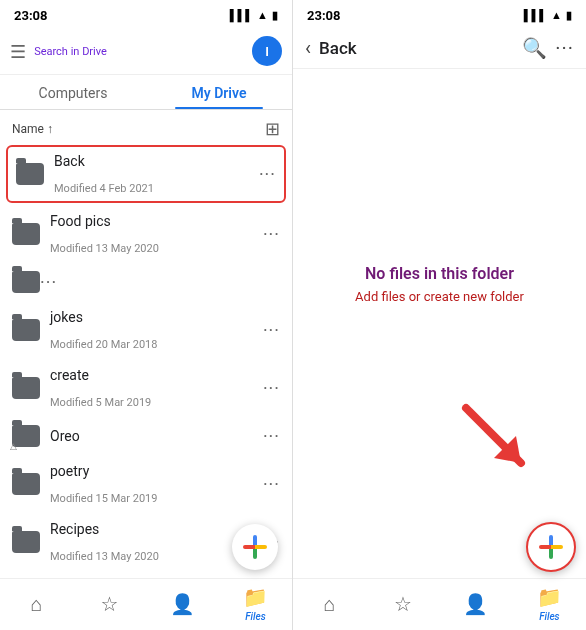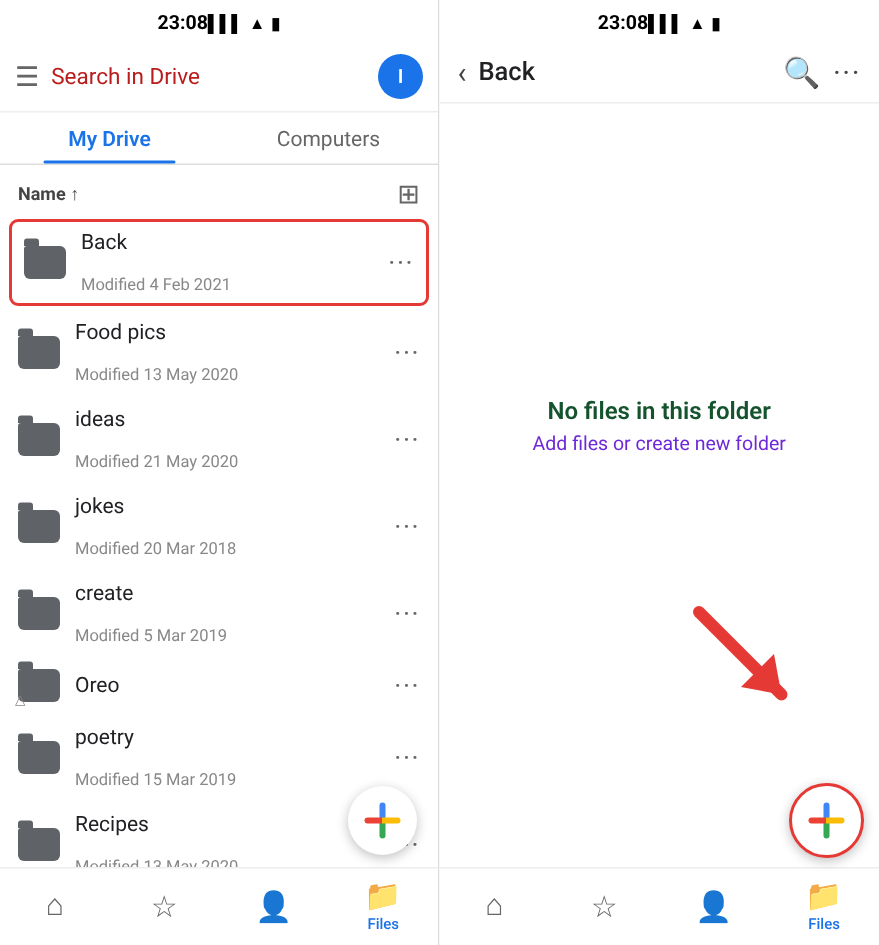--- a/index.html
+++ b/index.html
@@ -19,40 +19,40 @@
       background: #fff;
       display: flex;
       flex-direction: column;
       position: relative;
     }
     .panel-left { border-right: 1px solid #ddd; }
 
     
     .status-bar {
       display: flex;
-      justify-content: center;
+      justify-content: space-between;
       align-items: center;
       padding: 6px 14px 4px;
       font-size: 13px;
       font-weight: 600;
       height: 28px;
     }
     .status-time { font-size: 13px; font-weight: 700; }
     .status-icons { display: flex; gap: 4px; align-items: center; font-size: 11px; }
 
     
     .search-bar {
       display: flex;
       align-items: center;
       padding: 8px 10px;
       gap: 8px;
       border-bottom: 1px solid #eee;
     }
     .hamburger-icon { font-size: 18px; color: #666; }
-    .search-text { flex: 1; font-size: 15px; color: #b91c1c; }
+    .search-text { flex: 1; font-size: 11px; color: #6d28d9; }
     .avatar {
       width: 30px; height: 30px;
       border-radius: 50%;
       background: #1a73e8;
       color: white;
       display: flex; align-items: center; justify-content: center;
       font-size: 13px; font-weight: 600;
     }
 
     
@@ -85,21 +85,21 @@
     
     .list-header {
       display: flex;
       justify-content: space-between;
       align-items: center;
       padding: 8px 12px 4px;
     }
     .list-header-name {
       font-size: 12px;
       color: #444;
-      display: flex; align-items: center; gap: 3px; font-weight: bold;
+      display: flex; align-items: center; gap: 3px;
     }
     .grid-icon { font-size: 18px; color: #666; }
 
     
     .file-list { flex: 1; overflow-y: auto; }
     .file-item {
       display: flex;
       align-items: center;
       padding: 8px 12px;
       border-radius: 4px;
@@ -151,21 +151,21 @@
       height: 52px;
     }
     .nav-item {
       flex: 1;
       display: flex; flex-direction: column;
       align-items: center; justify-content: center;
       gap: 2px;
       cursor: pointer;
     }
     .nav-icon { font-size: 20px; color: #666; }
-    .nav-label { font-size: 10px; color: #1a73e8; font-weight: 500; }
+    .nav-label { font-size: 10px; color: #1a73e8; font-weight: 500; font-style: italic; }
     .nav-item.active .nav-icon { color: #1a73e8; }
 
     
     .right-header {
       display: flex;
       align-items: center;
       padding: 8px 12px;
       border-bottom: 1px solid #eee;
       gap: 8px;
     }
@@ -180,26 +180,26 @@
       display: flex;
       flex-direction: column;
       align-items: center;
       justify-content: center;
       position: relative;
       padding-bottom: 80px;
     }
     .empty-title {
       font-size: 16px;
       font-weight: 600;
-      color: #14532d;
+      color: #701a75;
       margin-bottom: 6px;
     }
     .empty-subtitle {
       font-size: 13px;
-      color: #6d28d9;
+      color: #b91c1c;
     }
 
     
     .arrow-container {
       position: absolute;
       bottom: 80px; right: 30px;
       width: 100px; height: 100px;
     }
     .red-arrow {
       width: 80px;
@@ -265,22 +265,22 @@
     </div>
   </div>
 
   <div class="search-bar">
     <span class="hamburger-icon">☰</span>
     <span class="search-text">Search in Drive</span>
     <div class="avatar">I</div>
   </div>
 
   <div class="tabs">
+    <div class="tab">Computers</div>
     <div class="tab active">My Drive</div>
-    <div class="tab">Computers</div>
   </div>
 
   <div class="list-header">
     <div class="list-header-name">
       <span>Name</span>
       <span>↑</span>
     </div>
     <span class="grid-icon">⊞</span>
   </div>
 
@@ -299,24 +299,20 @@
       <div class="folder-icon"></div>
       <div class="file-info">
         <div class="file-name">Food pics</div>
         <div class="file-meta">Modified 13 May 2020</div>
       </div>
       <span class="more-icon">···</span>
     </div>
 
     <div class="file-item">
       <div class="folder-icon"></div>
-      <div class="file-info">
-        <div class="file-name">ideas</div>
-        <div class="file-meta">Modified 21 May 2020</div>
-      </div>
       <span class="more-icon">···</span>
     </div>
 
     <div class="file-item">
       <div class="folder-icon"></div>
       <div class="file-info">
         <div class="file-name">jokes</div>
         <div class="file-meta">Modified 20 Mar 2018</div>
       </div>
       <span class="more-icon">···</span>

